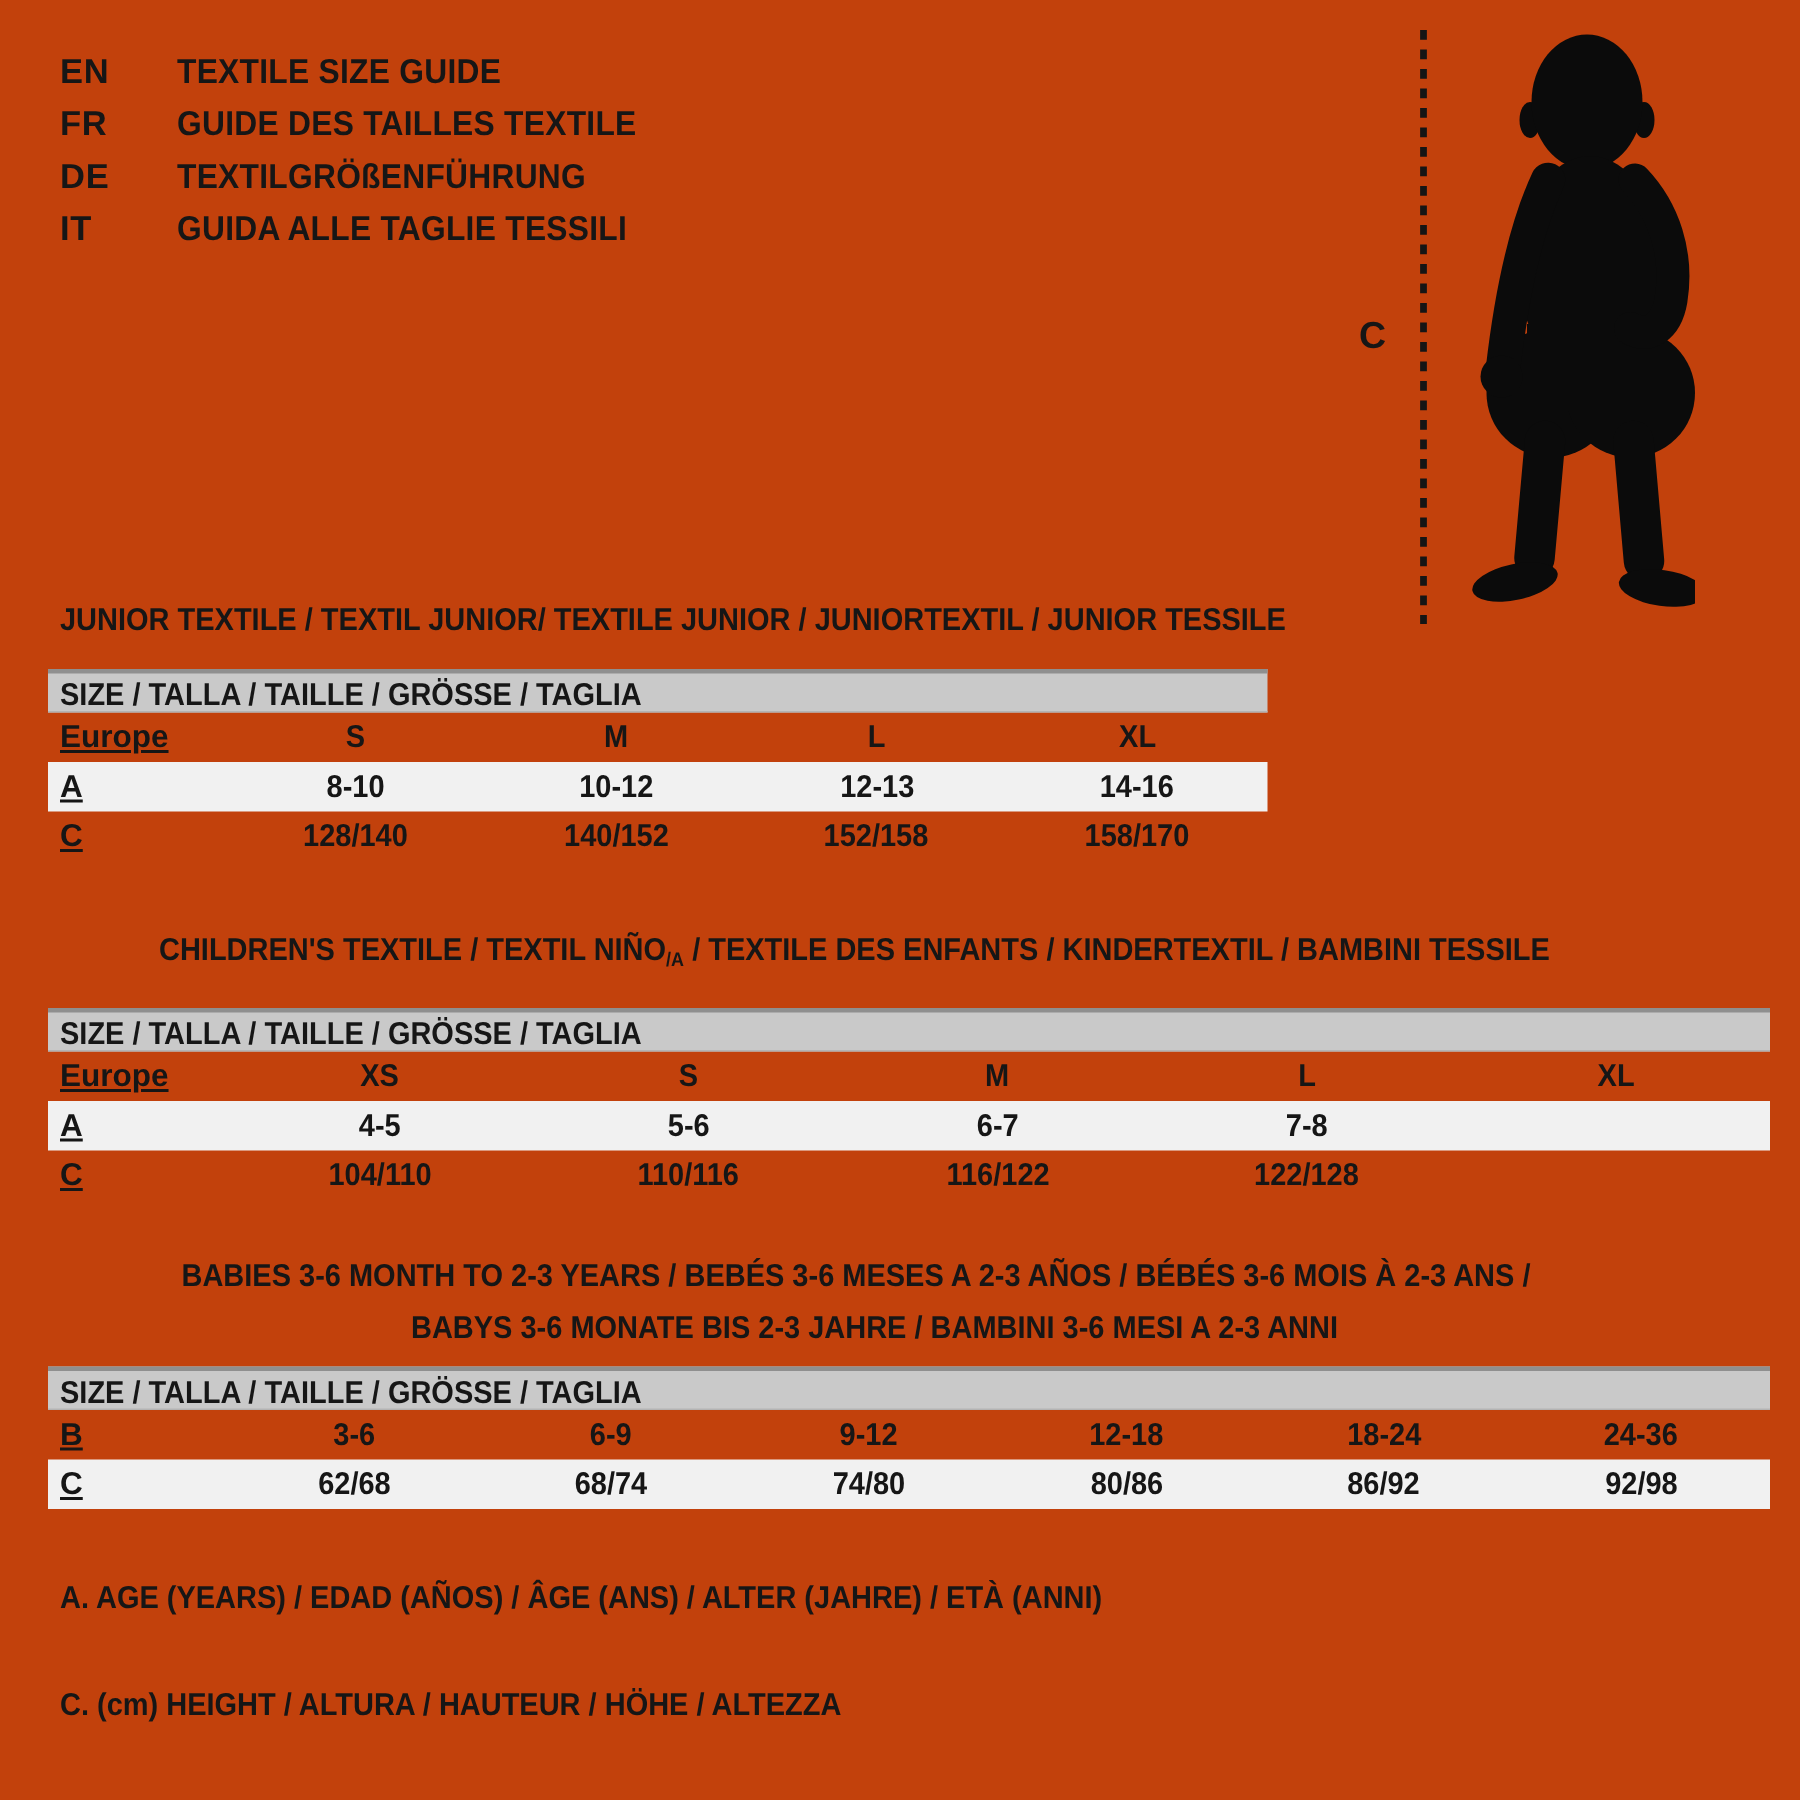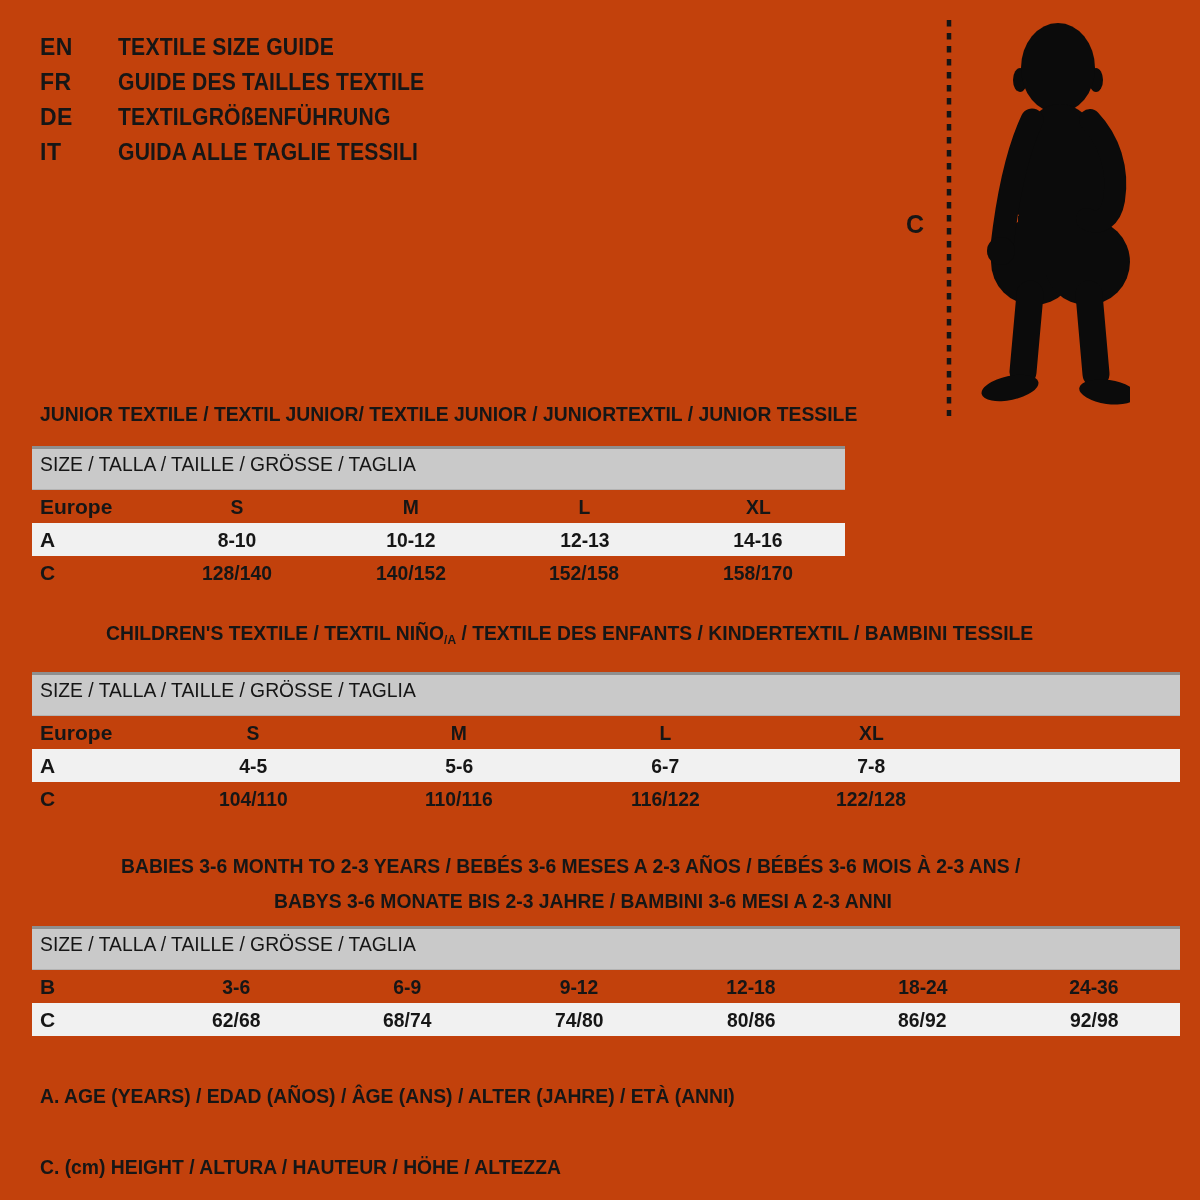--- a/index.html
+++ b/index.html
@@ -28,34 +28,34 @@
   .c-label      { position:absolute; left:906px; top:210px; font-size:25px; font-weight:700; }
   .baby-svg     { position:absolute; left:966px; top:16px; }
 
   
   .sec-title { margin:0 0 20px 8px; font-size:21px; font-weight:700; line-height:24px;text-align:center; }
   .title-line{ line-height:35px; }
   .sec-junior   .title-line, .sec-children .title-line { line-height:24px; }
   .title-sub { font-size:0.62em; vertical-align:-0.3em; font-weight:700; }
 
   .sec-junior   { margin-top:232px; width:813px;  }
-  .sec-children { margin-top:32px;  width:1148px; }
+  .sec-children { margin-top:48px;  width:1148px; }
   .sec-babies   { margin-top:33px;  width:1148px; }
   .sec-babies .sec-title { margin-bottom:8px; }
 
   .size-head {
     background:var(--header-bar,#c9c9c9);
     border-top:3px solid #8f8f8f;
     border-bottom:1px solid #b3b3b3;
-    height:44px; line-height:29px;
+    height:29px; line-height:29px;
     padding-left:8px;
-    font-size:21px; font-weight:400;
+    font-size:21px; font-weight:700;
     box-sizing:border-box;
   }
-  .t-row  { display:grid; height:33px; }
+  .t-row  { display:grid; height:33px;text-decoration:underline; }
   .t-row.shaded { background:var(--row-shaded,#f1f1f1); }
   .t-cell { line-height:33px; font-size:21px; font-weight:700; text-align:center; overflow:hidden; }
   .t-label{ text-align:left; padding-left:8px; }
 
   
   .legend { margin-top:42px; margin-left:8px; }
   .legend-line { line-height:35px; font-size:21px; font-weight:700;margin-top:36px; }
 </style>
 </head>
 <body>
@@ -135,20 +135,21 @@
         </div>
       </section>
       <section class="sec-children">
         <h2 class="sec-title">
           <div class="title-line"><span class="cx-left"><span>CHILDREN'S TEXTILE / TEXTIL NIÑO</span><sub class="title-sub">/A</sub><span> / TEXTILE DES ENFANTS / KINDERTEXTIL / BAMBINI TESSILE</span></span></div>
         </h2>
         <div class="grid-table">
           <div class="size-head"><span class="cx-left">SIZE / TALLA / TAILLE / GRÖSSE / TAGLIA</span></div>
           <div class="t-row" style="grid-template-columns: 118px repeat(5, 1fr);">
             <div class="t-cell t-label">Europe</div>
+            <div class="t-cell"><span class="cx">XS</span></div>
             <div class="t-cell"><span class="cx">S</span></div>
             <div class="t-cell"><span class="cx">M</span></div>
             <div class="t-cell"><span class="cx">L</span></div>
             <div class="t-cell"><span class="cx">XL</span></div>
           </div>
           <div class="t-row shaded" style="grid-template-columns: 118px repeat(5, 1fr);">
             <div class="t-cell t-label">A</div>
             <div class="t-cell"><span class="cx">4-5</span></div>
             <div class="t-cell"><span class="cx">5-6</span></div>
             <div class="t-cell"><span class="cx">6-7</span></div>

